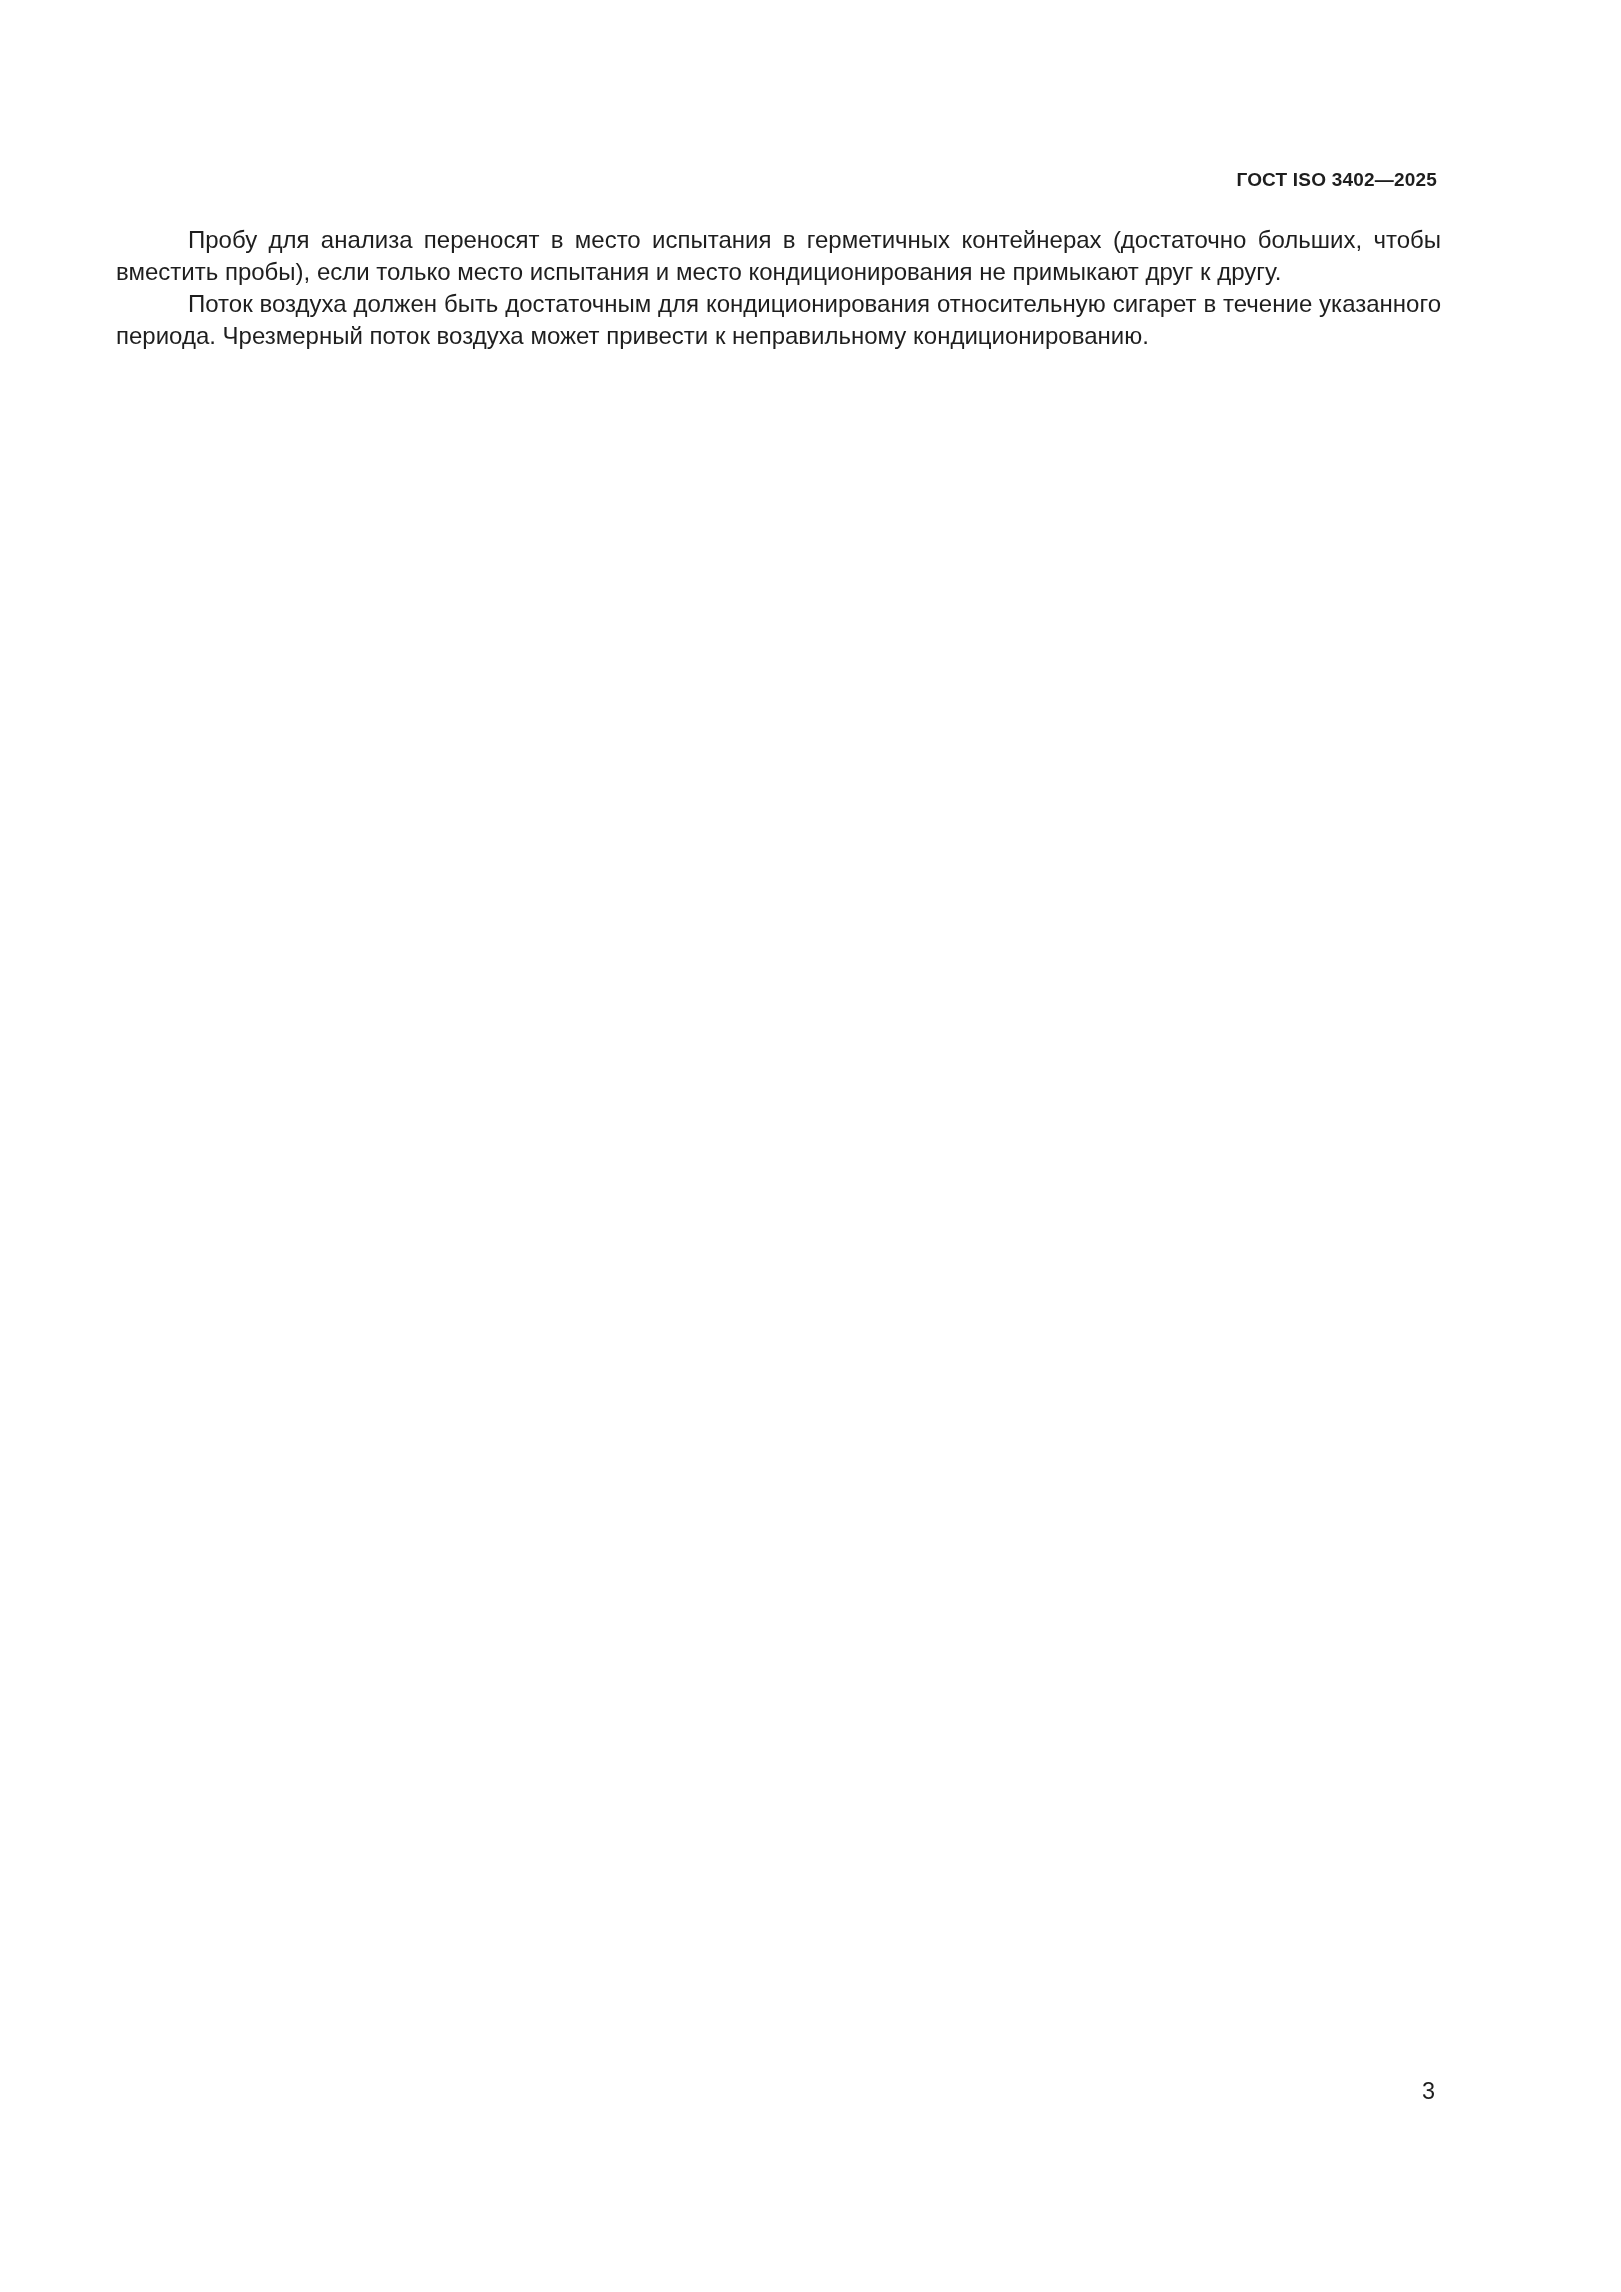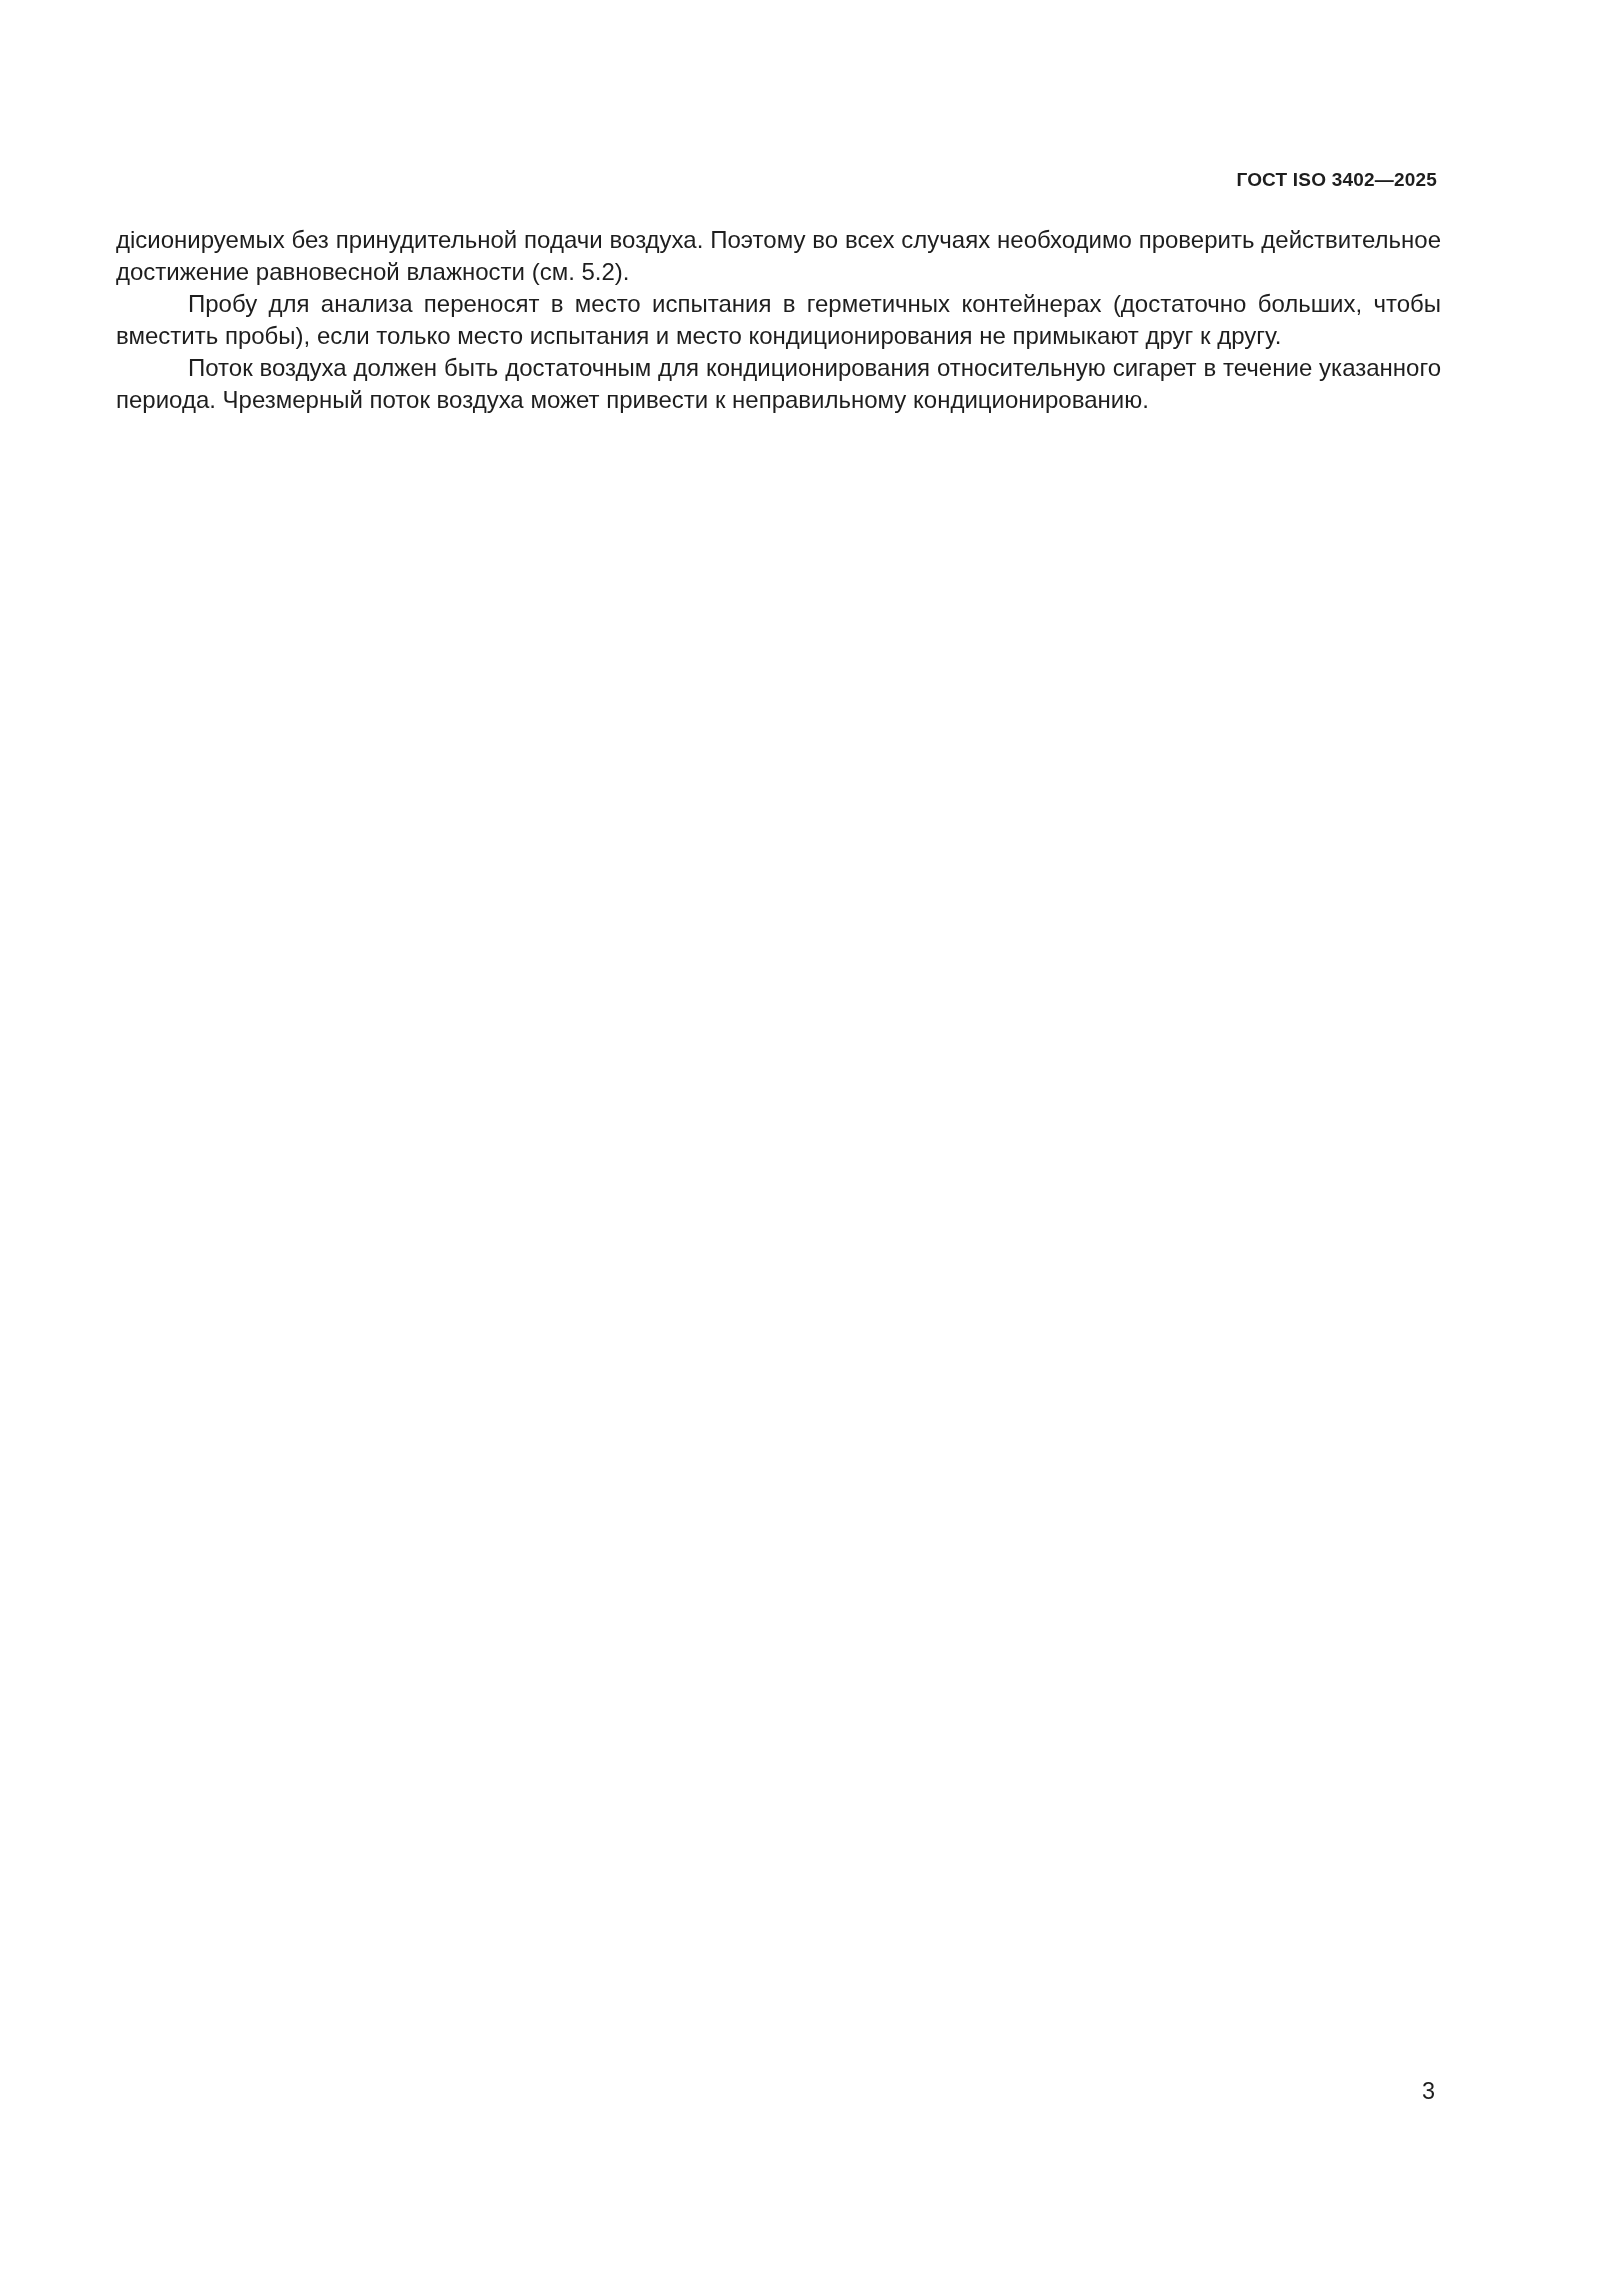--- a/index.html
+++ b/index.html
@@ -52,19 +52,18 @@
     right: 186px;
     font-size: 23.5px;
   }
 </style>
 </head>
 <body>
 
 <div class="header">ГОСТ ISO 3402—2025</div>
 
 <div class="content">
-  <p>дicионируемых без принудительной подачи воздуха. Поэтому во всех случаях необходимо проверить действительное достижение равновесной влажности (см. 5.2).</p>
   <p class="indent">Пробу для анализа переносят в место испытания в герметичных контейнерах (достаточно боль­ших, чтобы вместить пробы), если только место испытания и место кондиционирования не примыкают друг к другу.</p>
   <p class="indent">Поток воздуха должен быть достаточным для кондиционирования относительную сигарет в тече­ние указанного периода. Чрезмерный поток воздуха может привести к неправильному кондициониро­ванию.</p>
 </div>
 
 <div class="page-number">3</div>
 
 
 </body></html>

